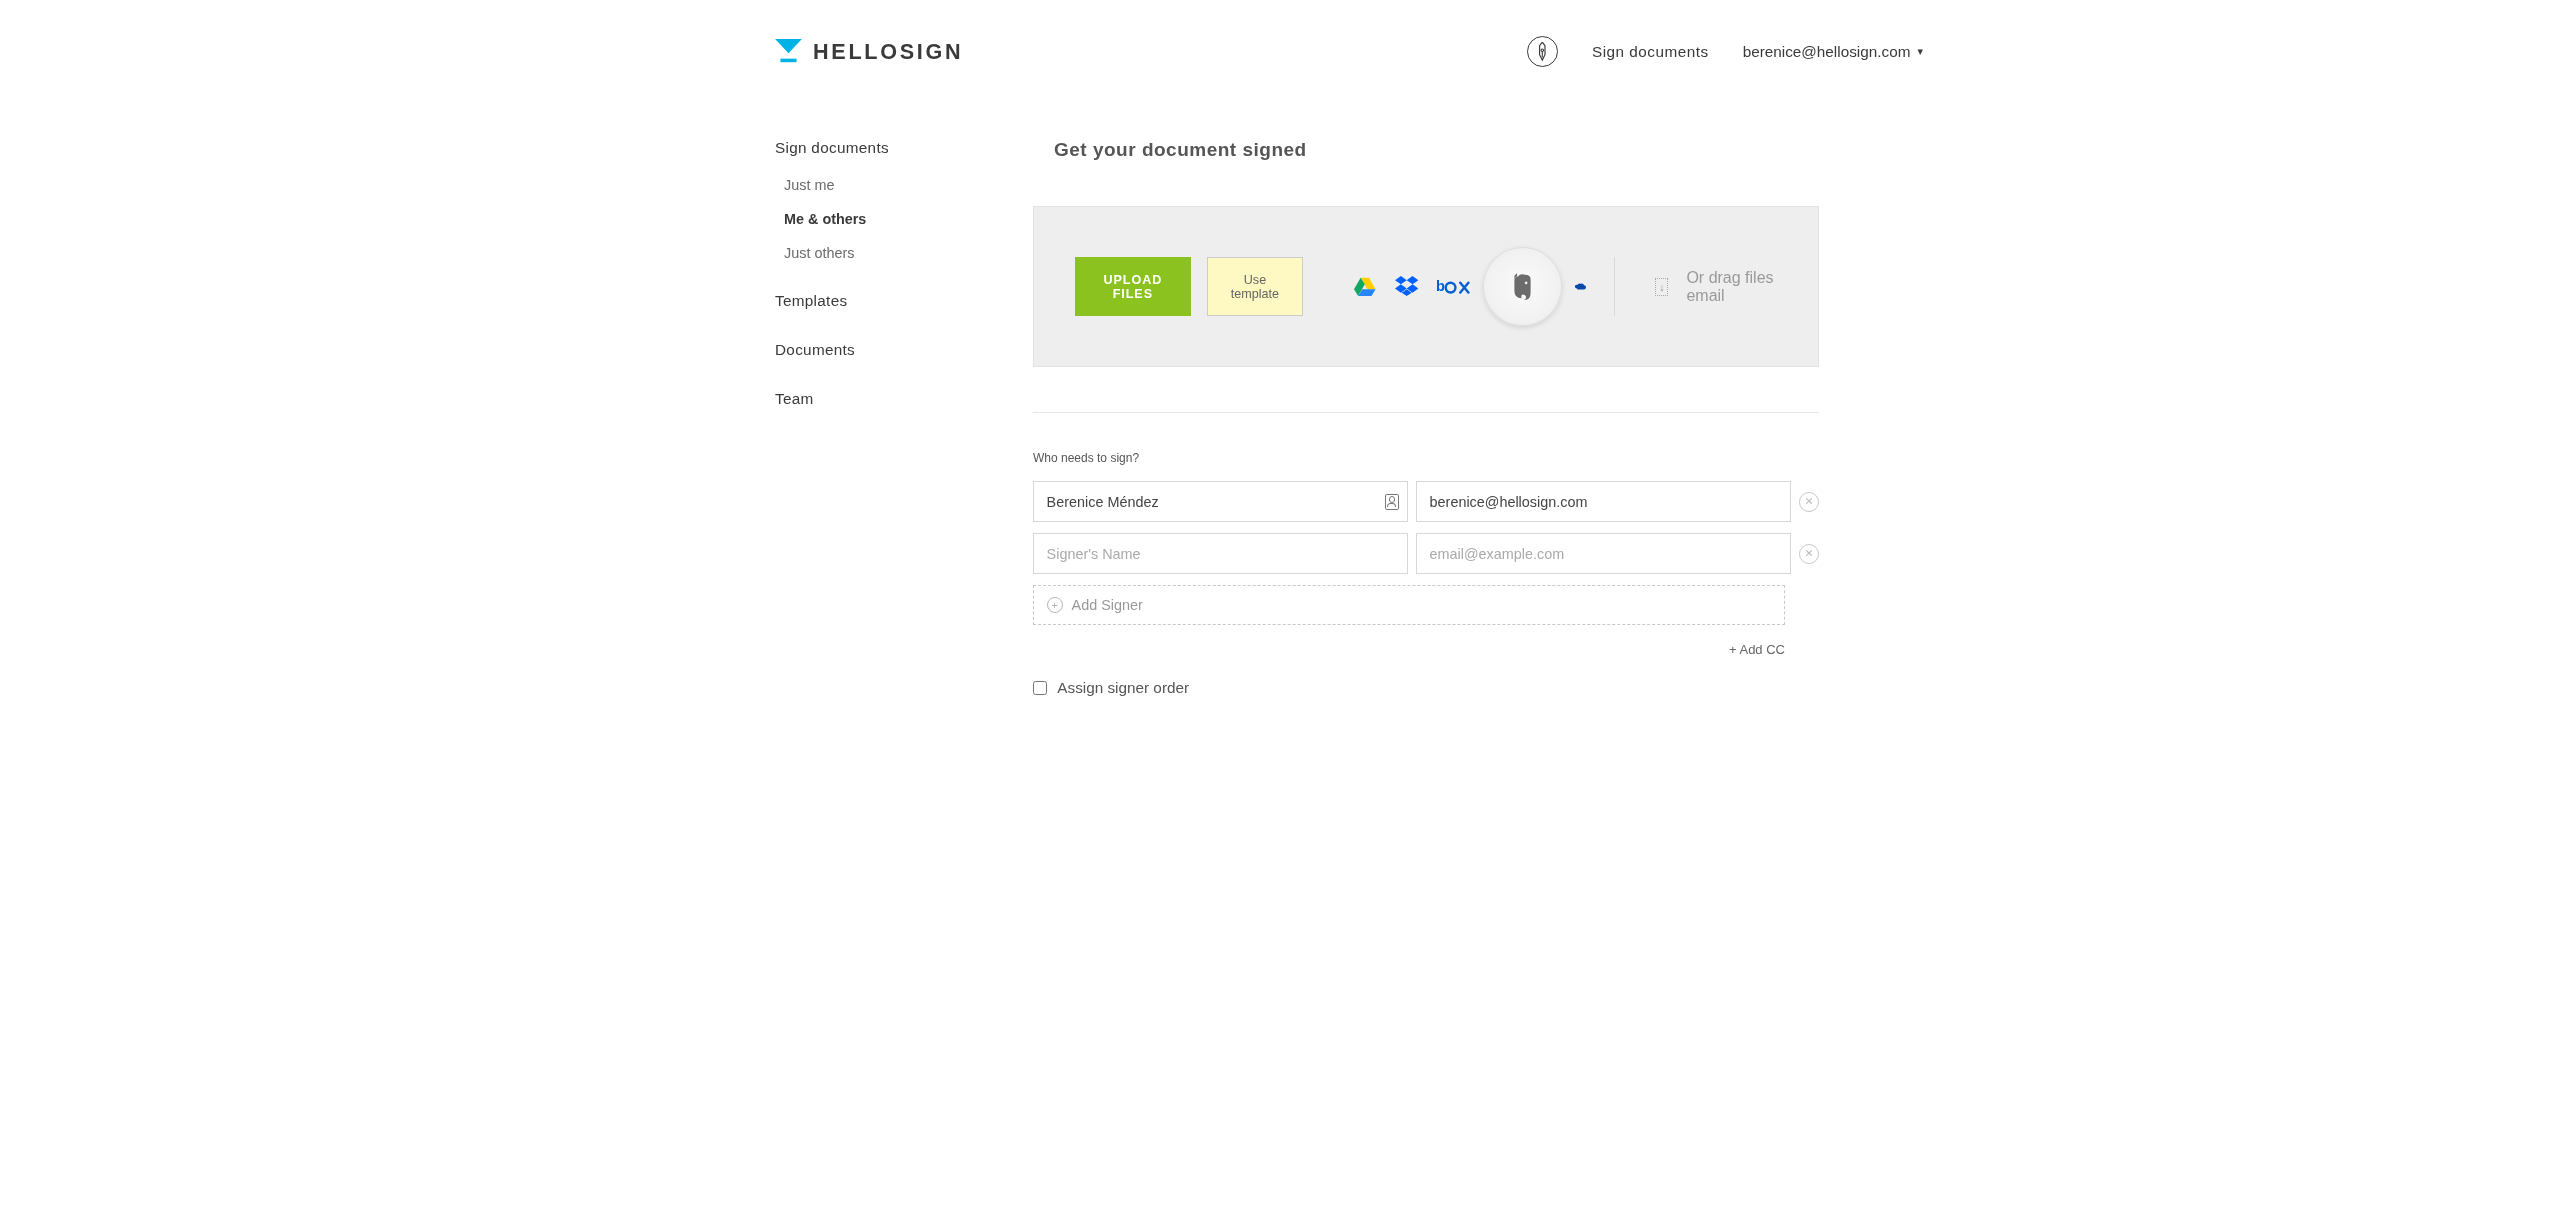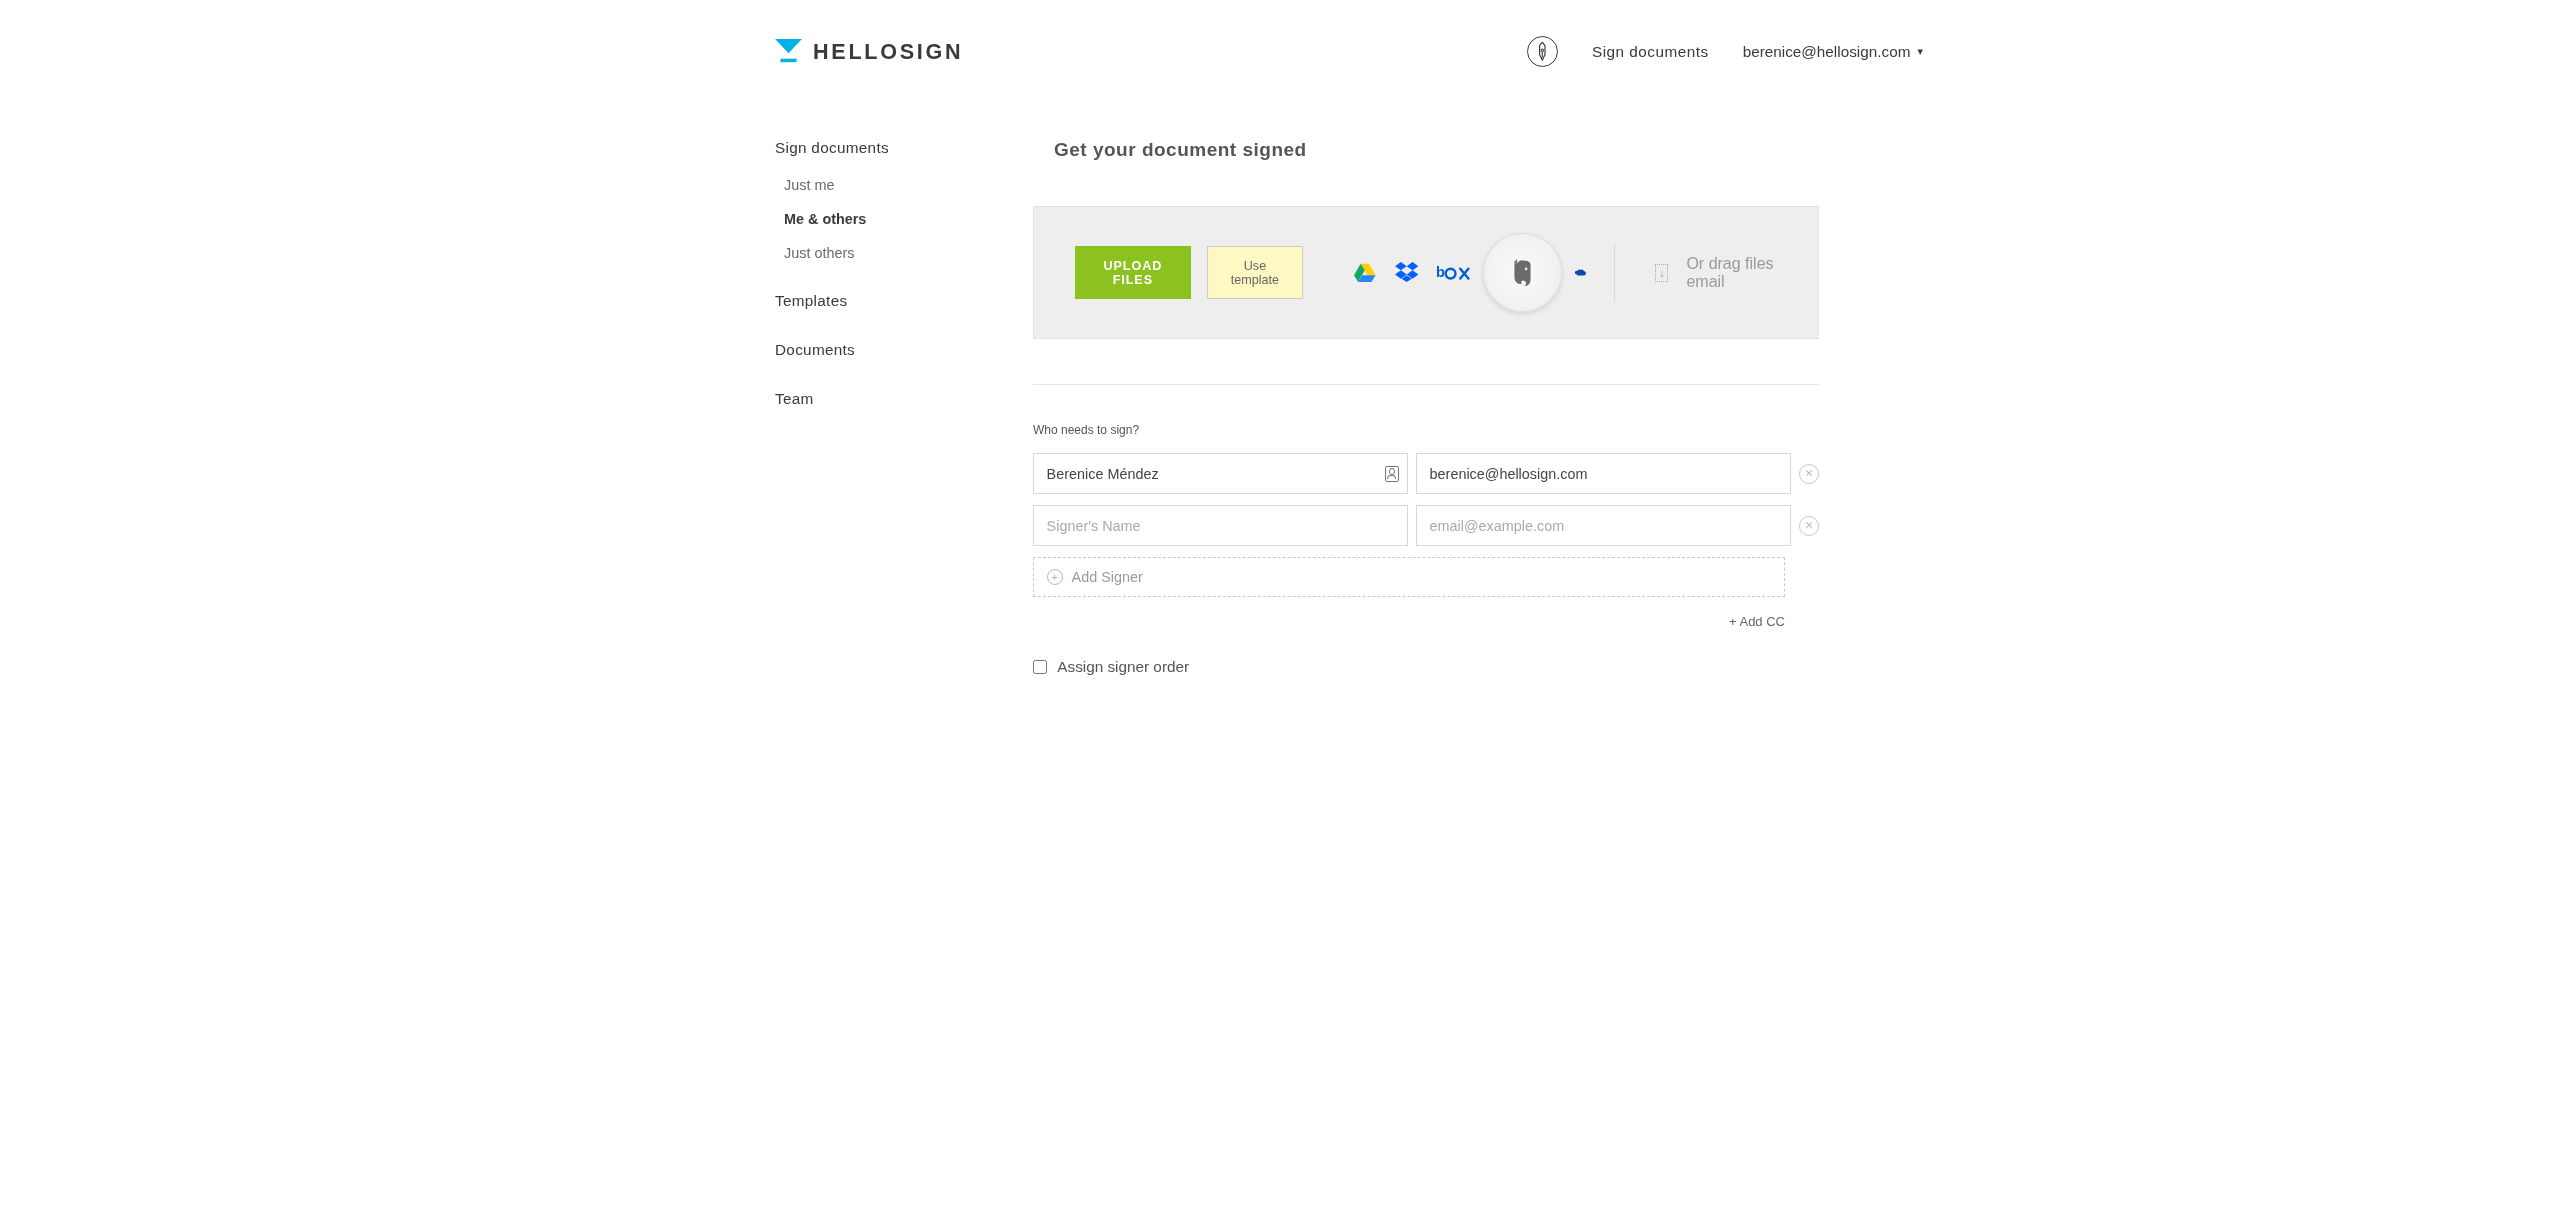--- a/index.html
+++ b/index.html
@@ -113,23 +113,22 @@
     font-weight: 700;
     color: #555;
     margin-bottom: 45px;
     letter-spacing: 0.5px;
     margin-left: 21px;
   }
   
   .upload-box {
     background: #eeeeee;
     border: 0.9px solid #e2e2e2;
-    padding: 36px 41px;
-    display: flex;
-    align-items: center;
+    padding: 50px 41px;
+    display: flex;
     gap: 16px;
     position: relative;
   }
   .btn-upload {
     background: #8bc220;
     color: #fff;
     border: none;
     font-size: 12.6px;
     font-weight: 700;
     letter-spacing: 0.9px;
@@ -279,21 +278,21 @@
   }
   .add-cc {
     color: #666;
     font-size: 13px;
     cursor:pointer;
   }
   .assign-row {
     display:flex;
     align-items:center;
     gap:10.8px;
-    margin-top: 29px;
+    margin-top: 22px;
     color:#555;
     font-size:15.3px;
   }
   .assign-row input[type=checkbox]{
     width:13.5px;height:13.5px;
   }
 </style>
 </head>
 <body>
 

